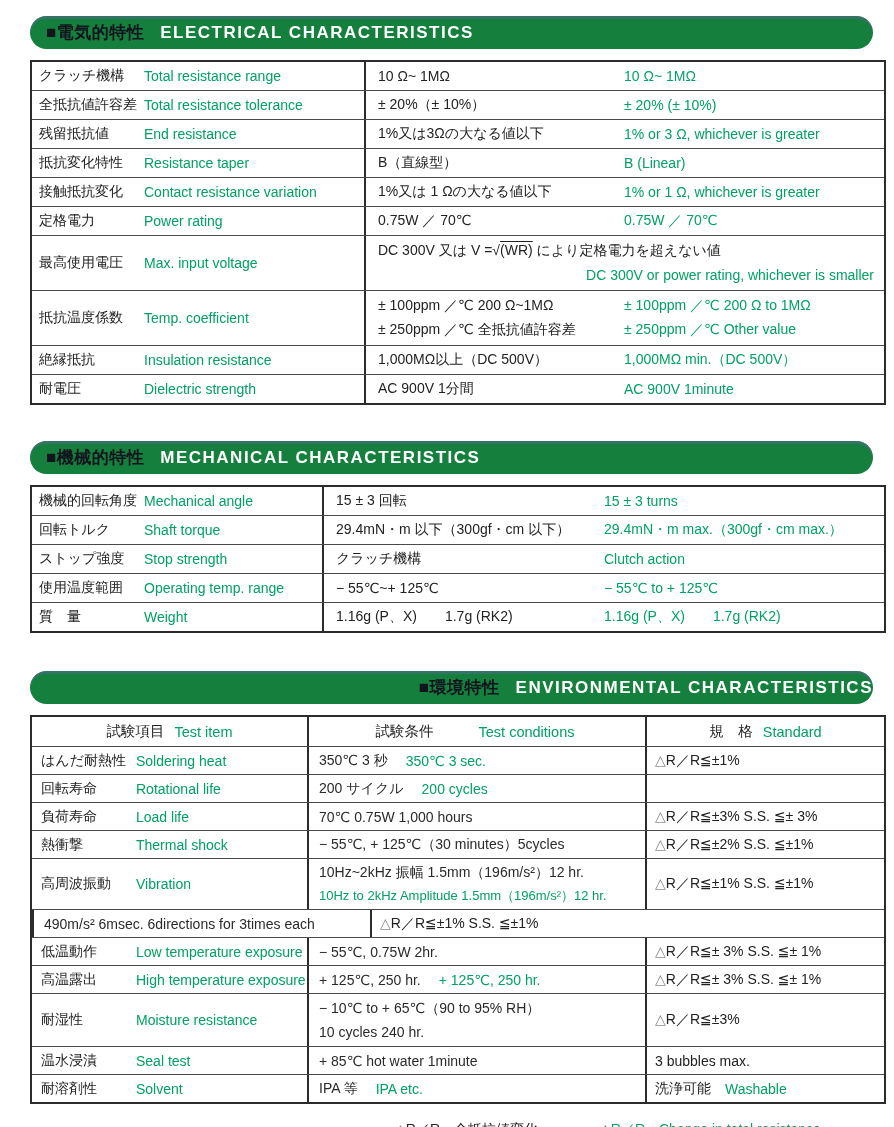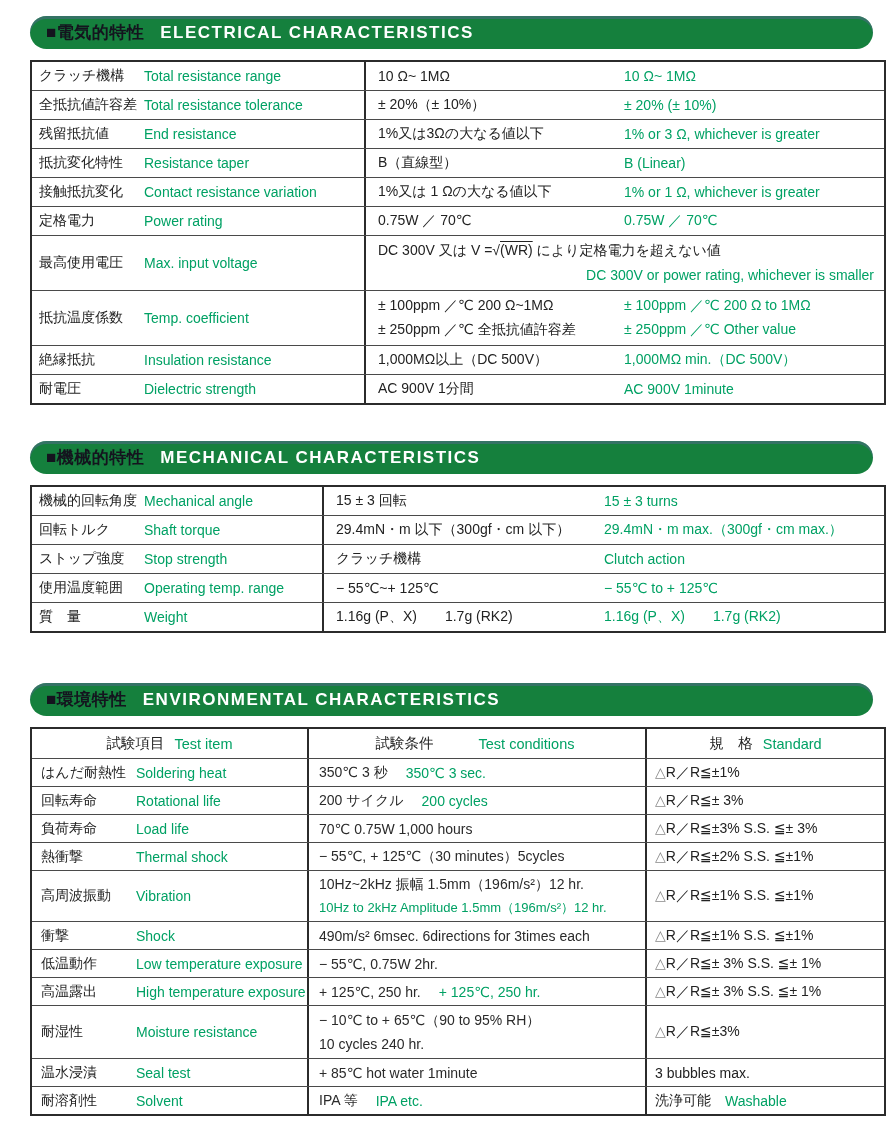--- a/index.html
+++ b/index.html
@@ -226,21 +226,21 @@
         <div class="lbl-en">Weight</div>
         <div class="vals">
           <div class="vline">
             <span class="val-jp">1.16g (P、X)　　1.7g (RK2)</span>
             <span class="val-en">1.16g (P、X)　　1.7g (RK2)</span>
           </div>
         </div>
       </div>
     </div>
 
-  <div class="section-header" style="margin-top:50px;">
+  <div class="section-header" style="margin-top:38px;justify-content:flex-end;">
     <span class="title-jp">■環境特性</span>
     <span class="title-en">ENVIRONMENTAL  CHARACTERISTICS</span>
   </div>
   <div class="tbl env" id="tbl-environmental">
       <div class="row hdr">
         <div class="c1 hc" style="justify-content: center; padding-left: 0px;">
           <span class="jp">試験項目</span>
           <span class="en">Test item</span>
         </div>
         <div class="c2 hc" style="flex-direction: row; align-items: center; justify-content: center; padding-left: 0px; gap: 35px;">
@@ -271,23 +271,20 @@
         <div class="c1">
           <span class="jp">回転寿命</span>
           <span class="en">Rotational life</span>
         </div>
         <div class="c2">
           <div class="vline">
             <span class="val-jp2">200 サイクル</span>
             <span class="en2">200 cycles</span>
           </div>
         </div>
-        <div class="c3">
-          <span class="std"><span class="tri">△</span>R／R≦± 3%</span>
-        </div>
       </div>
       <div class="row envrow-h27">
         <div class="c1">
           <span class="jp">負荷寿命</span>
           <span class="en">Load life</span>
         </div>
         <div class="c2">
           <div class="vline">
             <span class="val-jp2">70℃ 0.75W 1,000 hours</span>
           </div>
@@ -321,24 +318,20 @@
           </div>
           <div class="vline">
             <span class="grnline">10Hz to 2kHz Amplitude 1.5mm（196m/s²）12 hr.</span>
           </div>
         </div>
         <div class="c3">
           <span class="std"><span class="tri">△</span>R／R≦±1% S.S. ≦±1%</span>
         </div>
       </div>
       <div class="row envrow-h27">
-        <div class="c1">
-          <span class="jp">衝撃</span>
-          <span class="en">Shock</span>
-        </div>
         <div class="c2">
           <div class="vline">
             <span class="val-jp2">490m/s² 6msec. 6directions for 3times each</span>
           </div>
         </div>
         <div class="c3">
           <span class="std"><span class="tri">△</span>R／R≦±1% S.S. ≦±1%</span>
         </div>
       </div>
       <div class="row envrow-h27">

